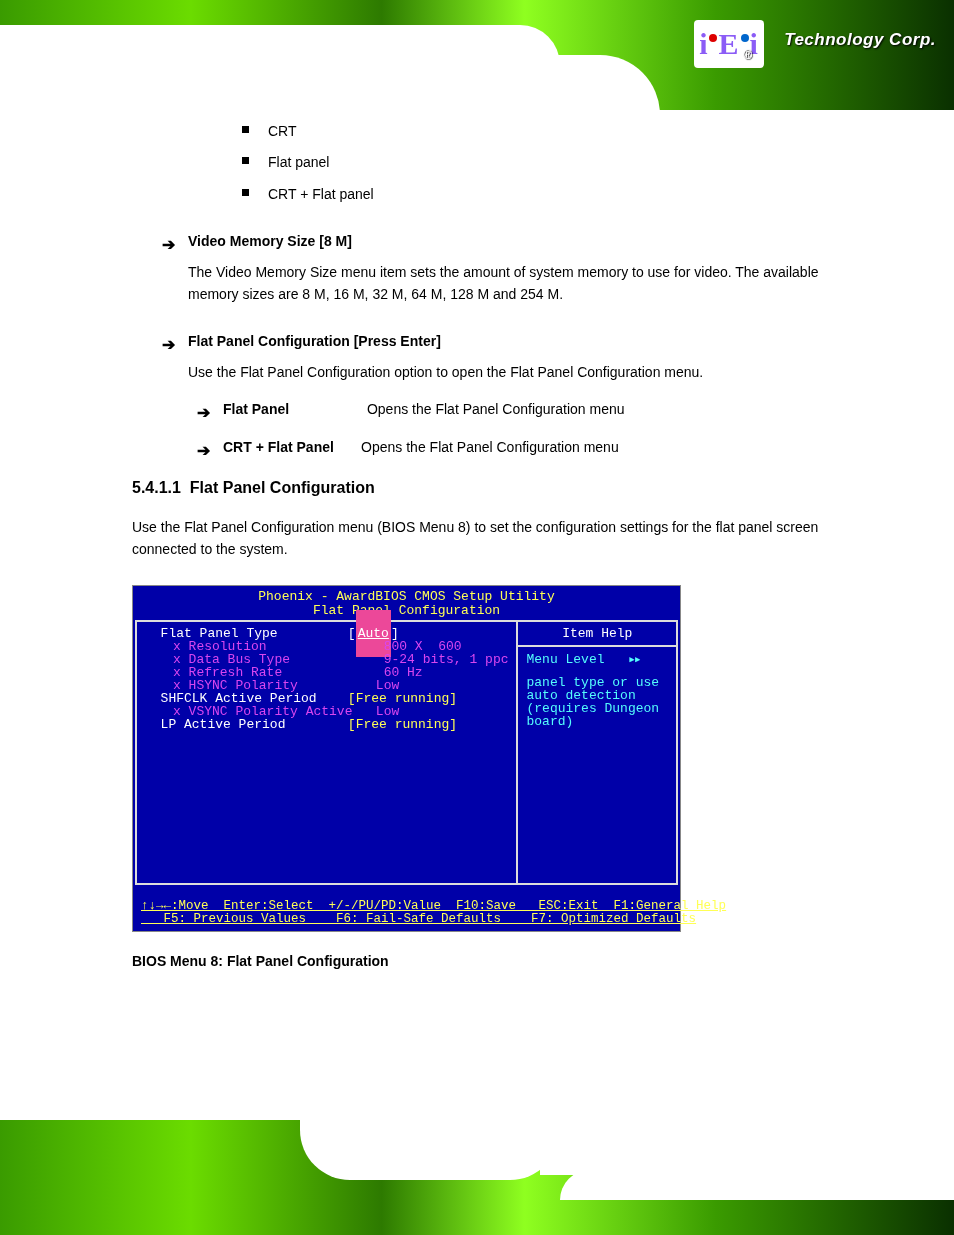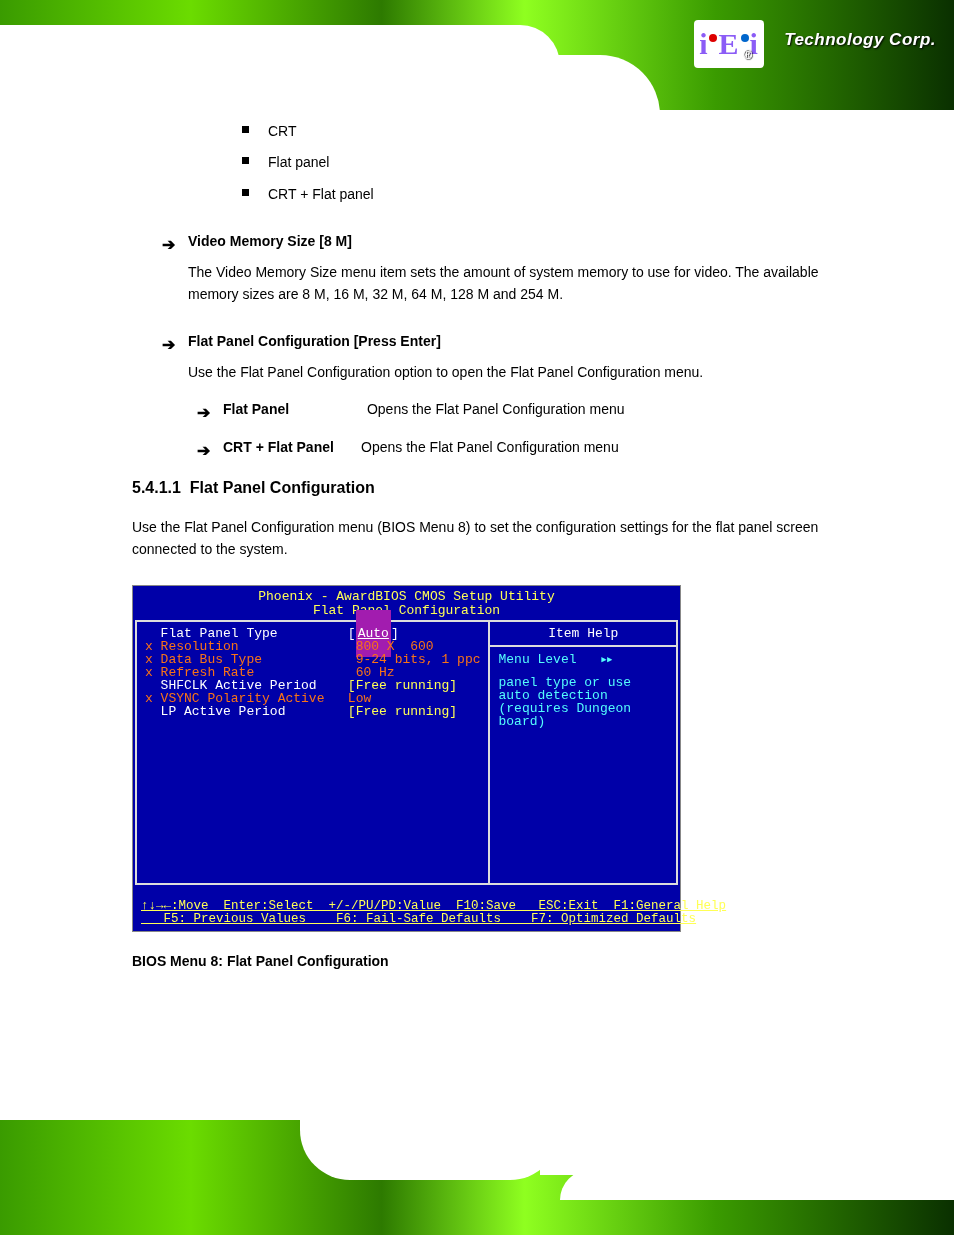--- a/index.html
+++ b/index.html
@@ -208,23 +208,23 @@
     color: #fff;
     padding: 5px 12px;
     border-bottom: 2px solid #dcdcdc;
   }
   .bios-right-body {
     padding: 6px 8px;
     color: #54fcfc;
   }
   .bios-row { white-space: pre; }
   .y { color: #ffff55; }
-  .cy { color: #f97316; }
+  .cy { color: #d946ef; margin-left: 28px; }
   .wh { color: #ffffff; }
-  .sel { background: #a21caf; color: #fff; padding: 16px 2px; text-decoration: underline; }
+  .sel { background: #ec4899; color: #fff; padding: 16px 2px; text-decoration: underline; }
   .bios-footer {
     background: #0000a8;
     padding: 15px 6px 4px;
     white-space: pre;
     color: #ffff55;
     font-size: 12.5px;
     text-decoration: underline;
   }
 
   .caption {
@@ -291,20 +291,21 @@
   <div class="bios">
     <div class="bios-inner">
       <div class="bios-title">Phoenix - AwardBIOS CMOS Setup Utility</div>
       <div class="bios-sub">Flat Panel Configuration</div>
       <div class="bios-box">
         <div class="bios-left">
 <div class="bios-row wh">  <span class="wh">Flat Panel Type</span>         [<span class="sel">Auto</span>]</div>
 <div class="bios-row cy"><span>x </span><span>Resolution</span>              <span> 800 X  600</span></div>
 <div class="bios-row cy"><span>x </span><span>Data Bus Type</span>           <span> 9-24 bits, 1 ppc</span></div>
 <div class="bios-row cy"><span>x </span><span>Refresh Rate</span>            <span> 60 Hz</span></div>
+<div class="bios-row cy"><span>x </span><span>HSYNC Polarity</span>          <span>Low</span></div>
 <div class="bios-row y">  <span class="wh">SHFCLK Active Period</span>    <span class="y">[Free running]</span></div>
 <div class="bios-row cy"><span>x </span><span>VSYNC Polarity Active</span>   <span>Low</span></div>
 <div class="bios-row y">  <span class="wh">LP Active Period</span>        <span class="y">[Free running]</span></div>
         </div>
         <div class="bios-right">
           <div class="bios-right-title">Item Help</div>
           <div class="bios-right-body">
             <div class="ml"><span>Menu Level</span>&nbsp;&nbsp;&nbsp;<span class="ml-arrows">▸▸</span></div>
             <div style="height:10px"></div>
             <div>panel type or use auto detection (requires Dungeon board)</div>

